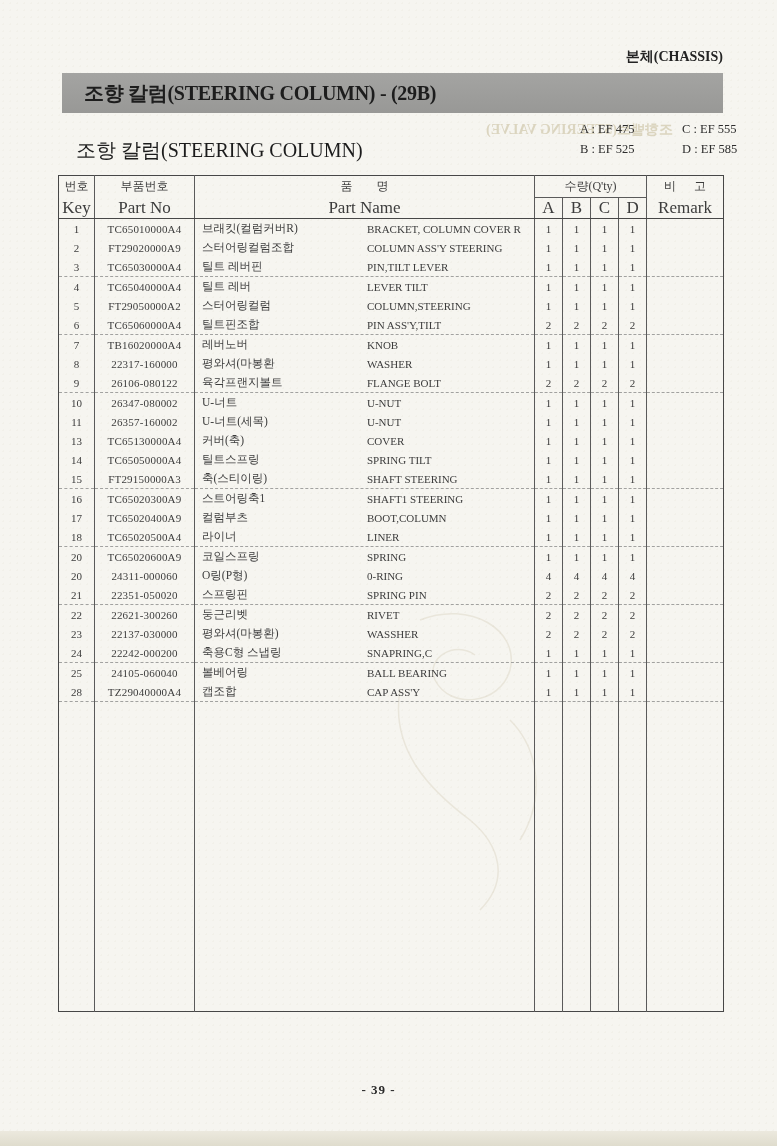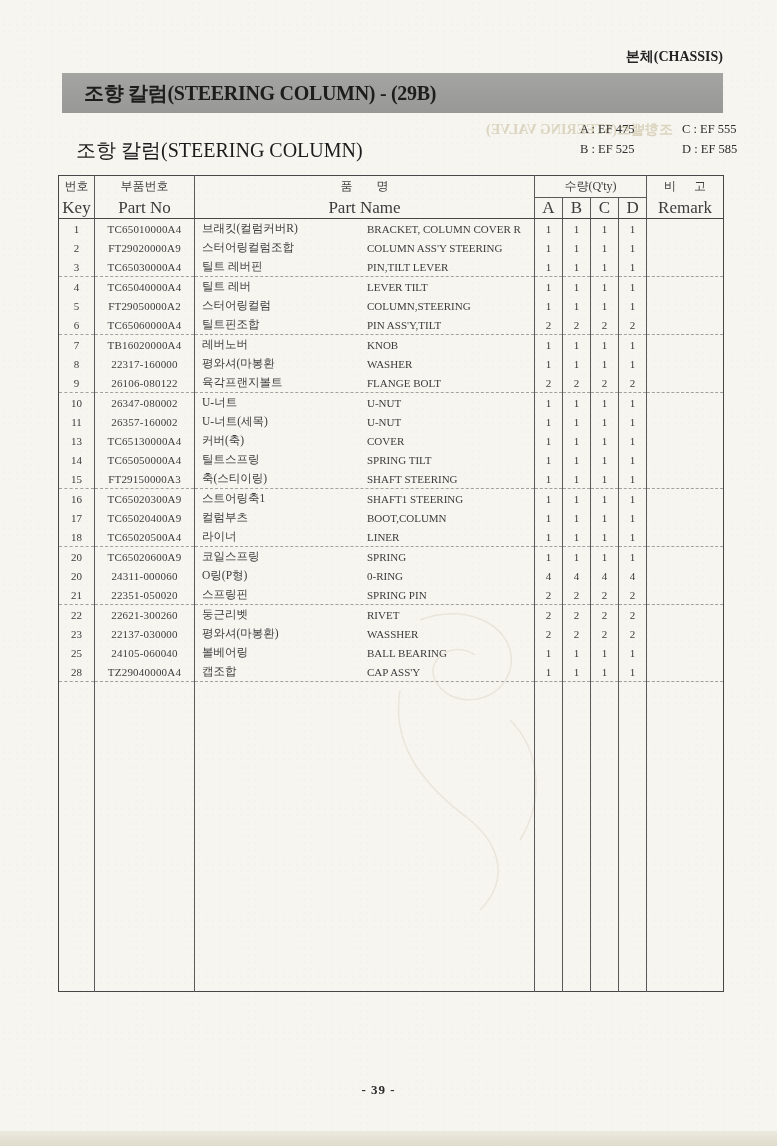--- a/index.html
+++ b/index.html
@@ -328,20 +328,30 @@
           <tr>
             <td>23</td>
             <td class="pno">22137-030000</td>
             <td class="name"><span class="kr">평와셔(마봉환)</span><span class="en">WASSHER</span></td>
             <td>2</td>
             <td>2</td>
             <td>2</td>
             <td>2</td>
             <td></td>
           </tr>
+          <tr class="gend">
+            <td>24</td>
+            <td class="pno">22242-000200</td>
+            <td class="name"><span class="kr">축용C형 스냅링</span><span class="en">SNAPRING,C</span></td>
+            <td>1</td>
+            <td>1</td>
+            <td>1</td>
+            <td>1</td>
+            <td></td>
+          </tr>
           <tr>
             <td>25</td>
             <td class="pno">24105-060040</td>
             <td class="name"><span class="kr">볼베어링</span><span class="en">BALL BEARING</span></td>
             <td>1</td>
             <td>1</td>
             <td>1</td>
             <td>1</td>
             <td></td>
           </tr>

